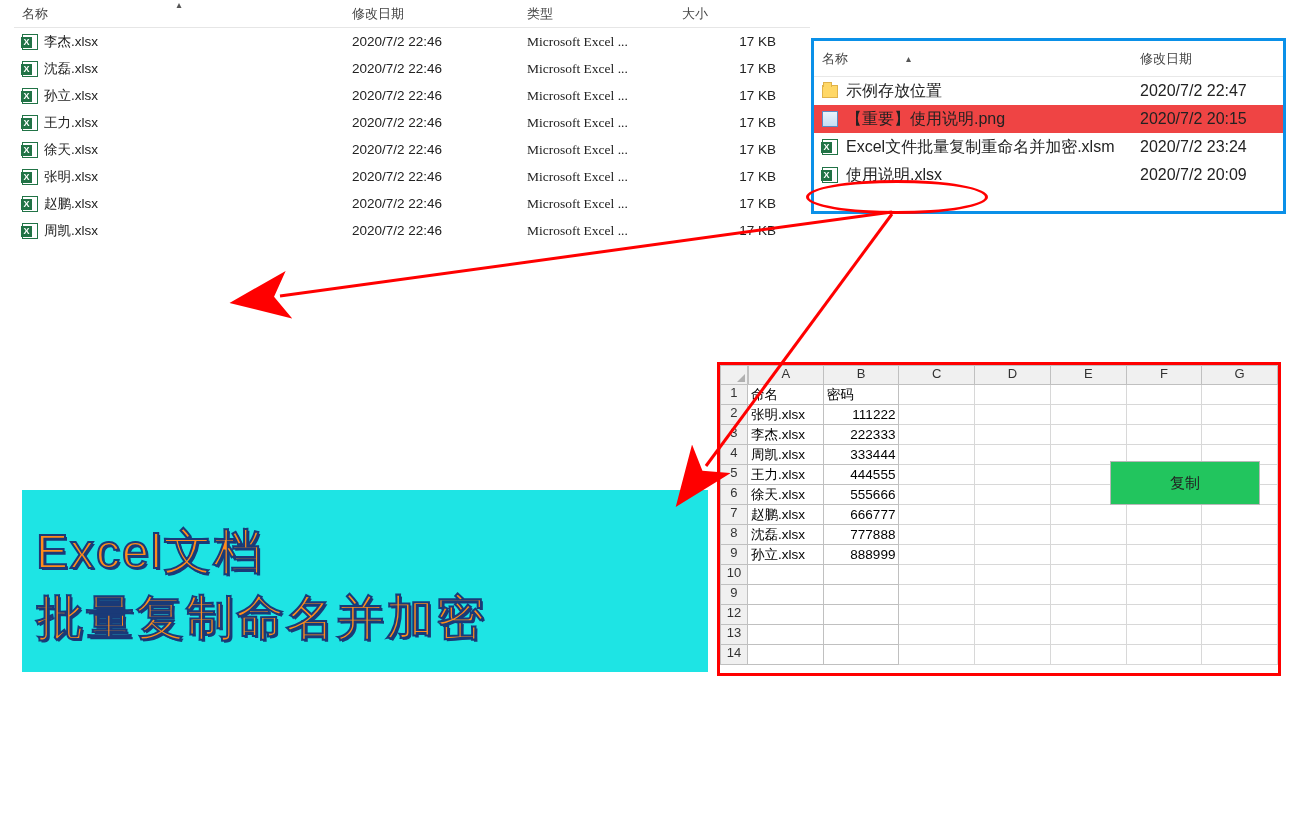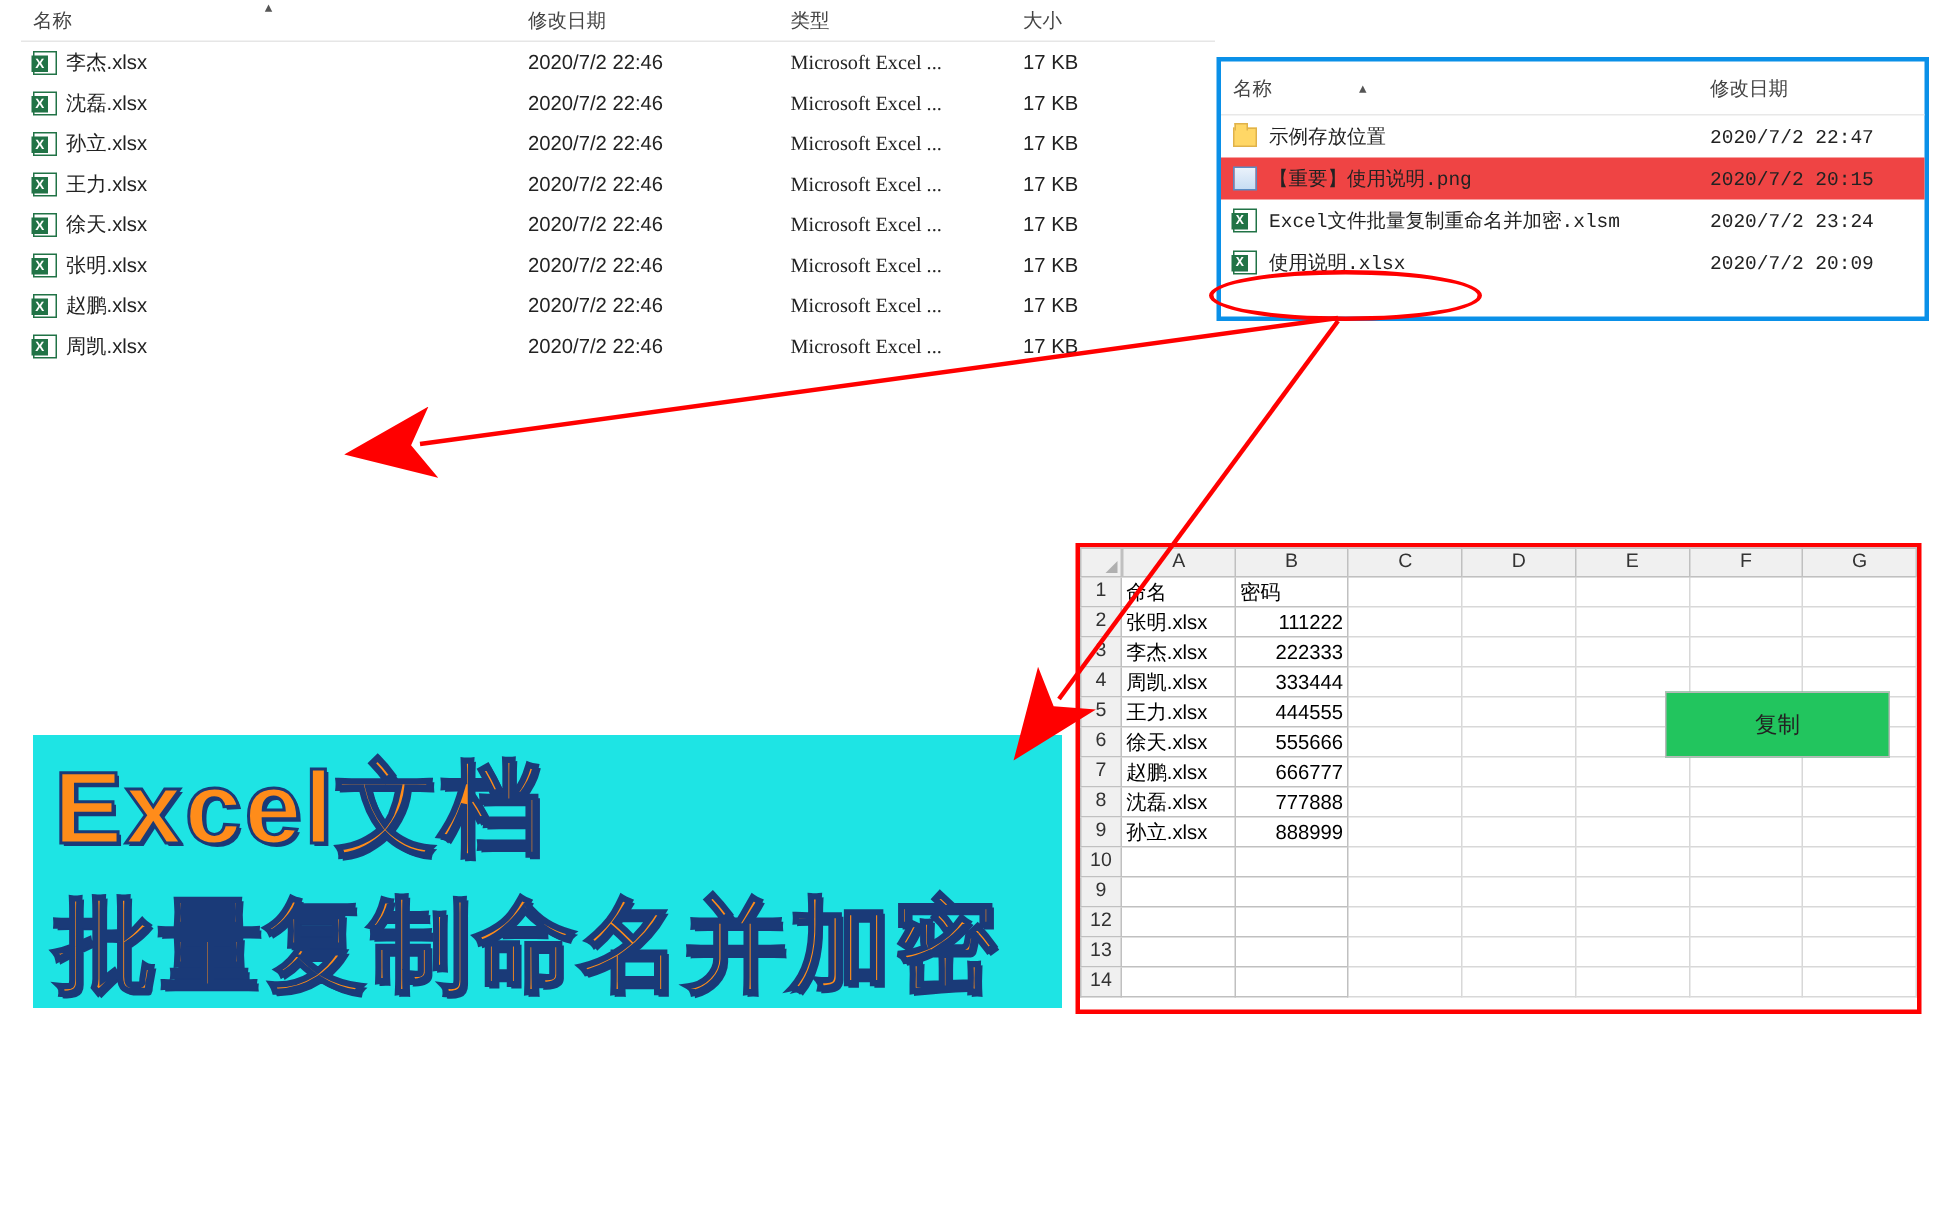--- a/index.html
+++ b/index.html
@@ -40,21 +40,21 @@
     display: flex;
     align-items: center;
     height: 27px;
     font-size: 13.5px;
     color: #222;
   }
   .fe-rows .cell { padding: 2px 8px; white-space: nowrap; overflow: hidden; text-overflow: ellipsis; }
   .c-name { width: 330px; display:flex; align-items:center; gap:6px;}
   .c-date { width: 175px; }
   .c-type { width: 155px; font-family: Liberation Serif, serif; }
-  .c-size { width: 110px; text-align: left; }
+  .c-size { width: 110px; text-align: right; }
   .xlsx-icon {
     width: 16px; height: 16px; display: inline-block; position: relative;
     background: #fff; border: 1px solid #217346; flex-shrink:0;
   }
   .xlsx-icon::before {
     content: "X"; position: absolute; left: -2px; top: 2px;
     background: #217346; color: #fff; font-size: 9px; font-weight: bold;
     width: 11px; height: 11px; line-height: 11px; text-align: center;
   }
 
@@ -66,21 +66,21 @@
     border: 3px solid #0a90e8;
     background: #fff;
   }
   .fe2-header {
     display: flex; align-items: center; height: 36px;
     font-size: 13px; color: #444; border-bottom: 1px solid #e8e8e8;
     padding-left: 8px;
   }
   .fe2-rows .row2 {
     display: flex; align-items: center; height: 28px;
-    font-size: 13px; color: #222; padding-left: 8px; font-family: Liberation Mono, monospace;
+    font-size: 16px; color: #222; padding-left: 8px;
   }
   .fe2-rows .row2.sel { background: #ef4444; }
   .c2-name { width: 318px; display:flex; align-items:center; gap:8px;}
   .c2-date { width: 140px; }
   .folder-icon{ width:16px; height:13px; background:#ffd766; border:1px solid #e0b24a; display:inline-block; position:relative;}
   .folder-icon::before{content:"";position:absolute;top:-4px;left:0;width:7px;height:4px;background:#ffd766;border:1px solid #e0b24a;border-bottom:none;}
   .png-icon{width:16px;height:16px;display:inline-block;border:1px solid #5a8bc2;background:linear-gradient(#eaf2fb,#c7ddf3);}
   .sort2-ind{font-size:10px;color:#555;margin-left:50px;}
 
   
@@ -99,22 +99,22 @@
   
   .caption {
     position: absolute;
     left: 22px; top: 490px;
     width: 686px; height: 182px;
     background: #1EE4E4;
     padding: 14px 10px 6px 14px;
     display: flex; flex-direction: column; justify-content: center; gap: 6px;
   }
   .caption .line {
-    font-size: 68px;
-    font-weight: 700;
+    font-size: 48px;
+    font-weight: 400;
     color: #FF8C1A;
     -webkit-text-stroke: 2px #1a3a78;
     text-shadow: 2px 2px 0 #1a3a78;
     letter-spacing: 2px;
     line-height: 1.25;
   }
 
   
   .excel-panel {
     position: absolute;

